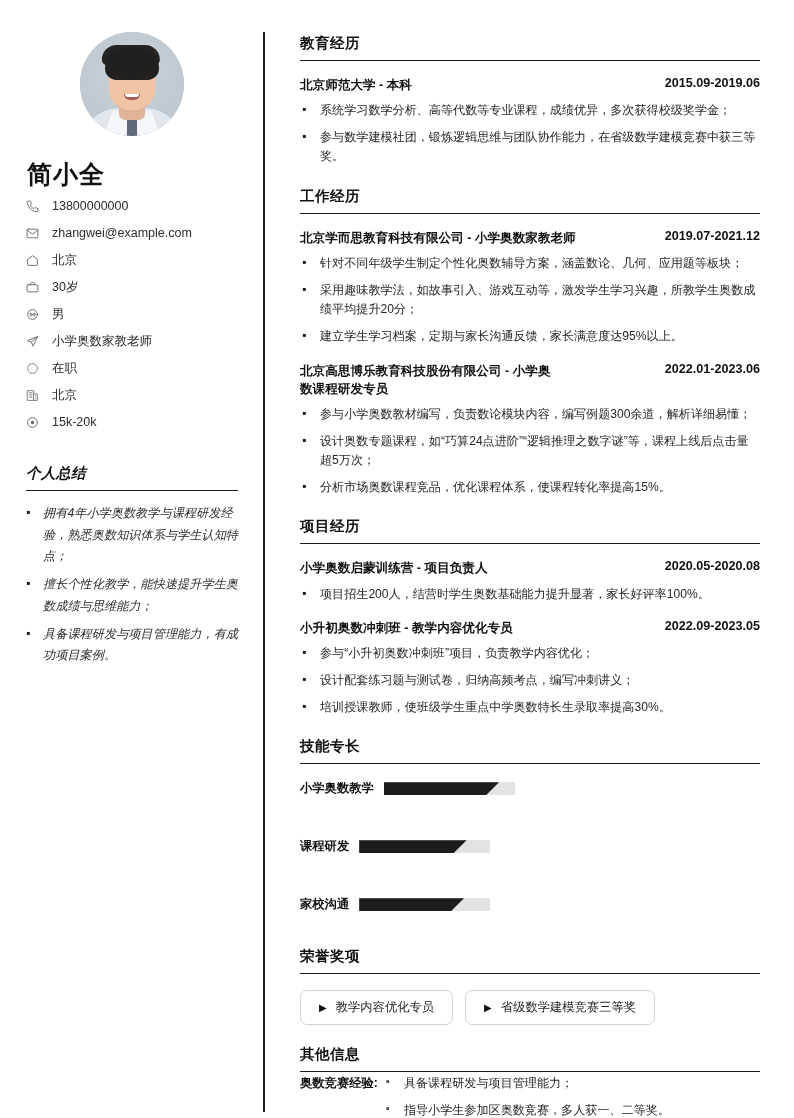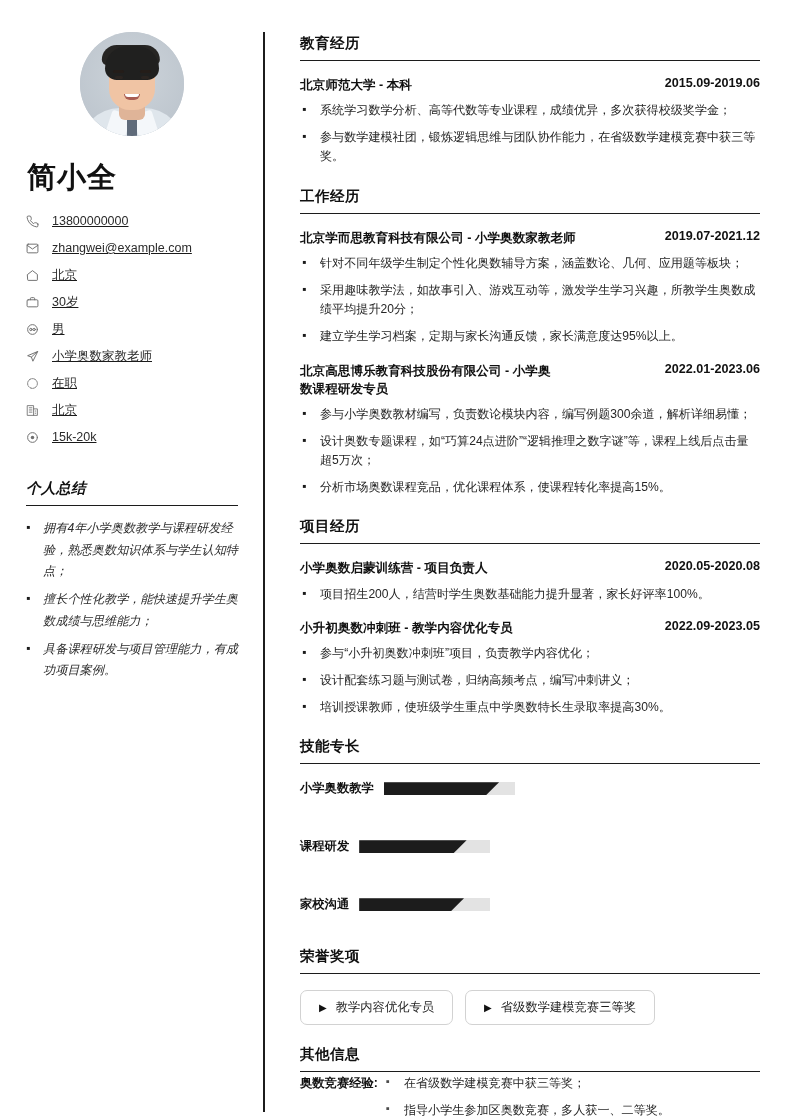--- a/index.html
+++ b/index.html
@@ -49,25 +49,25 @@
   .ph-eye { position:absolute; top:44px; width:8px; height:3px; background:#2b2420; border-radius:2px; }
   .ph-eye.l { left:35px; } .ph-eye.r { left:61px; }
   .ph-brow { position:absolute; top:38px; width:11px; height:2.5px; background:#241d19; border-radius:2px; }
   .ph-brow.l { left:33px; } .ph-brow.r { left:60px; }
   .ph-mouth { position:absolute; left:50%; top:62px; transform:translateX(-50%);
     width:16px; height:6px; background:#a85c52; border-radius:0 0 9px 9px; }
   .ph-teeth { position:absolute; left:50%; top:62px; transform:translateX(-50%);
     width:14px; height:3px; background:#fff; border-radius:0 0 7px 7px; }
 
   .name {
-    font-size: 29px; font-weight: bold; color: #111;
+    font-size: 25px; font-weight: bold; color: #111;
     margin: 22px 0 0 1px; letter-spacing: 1px;
   }
 
-  .contact-list { margin-top: 16px; text-decoration: underline; }
+  .contact-list { margin-top: 8px; }
   .contact-row {
     display: flex; align-items: center;
     margin-bottom: 12px; font-size: 12.5px; color: #2b2b2b;
   }
   .contact-row .ico {
     width: 18px; flex: 0 0 18px; display: flex; align-items: center; justify-content: flex-start;
     color: #6f6f6f; margin-right: 8px;
   }
   .contact-row .ico svg { display: block; }
   .contact-row .txt { line-height: 1.2; }
@@ -410,20 +410,20 @@
           <span>省级数学建模竞赛三等奖</span>
         </div>
       </div>
     </section>
 
     <section class="section">
       <div class="sec-h">其他信息</div>
       <div class="other-row">
         <div class="other-label">奥数竞赛经验:</div>
         <ul class="other-list">
-          <li>在省级数学建模竞赛中获三等奖；</li>
+          <li>具备课程研发与项目管理能力；</li>
           <li>指导小学生参加区奥数竞赛，多人获一、二等奖。</li>
         </ul>
       </div>
     </section>
 
   </main>
 </div>
 
 </body></html>

